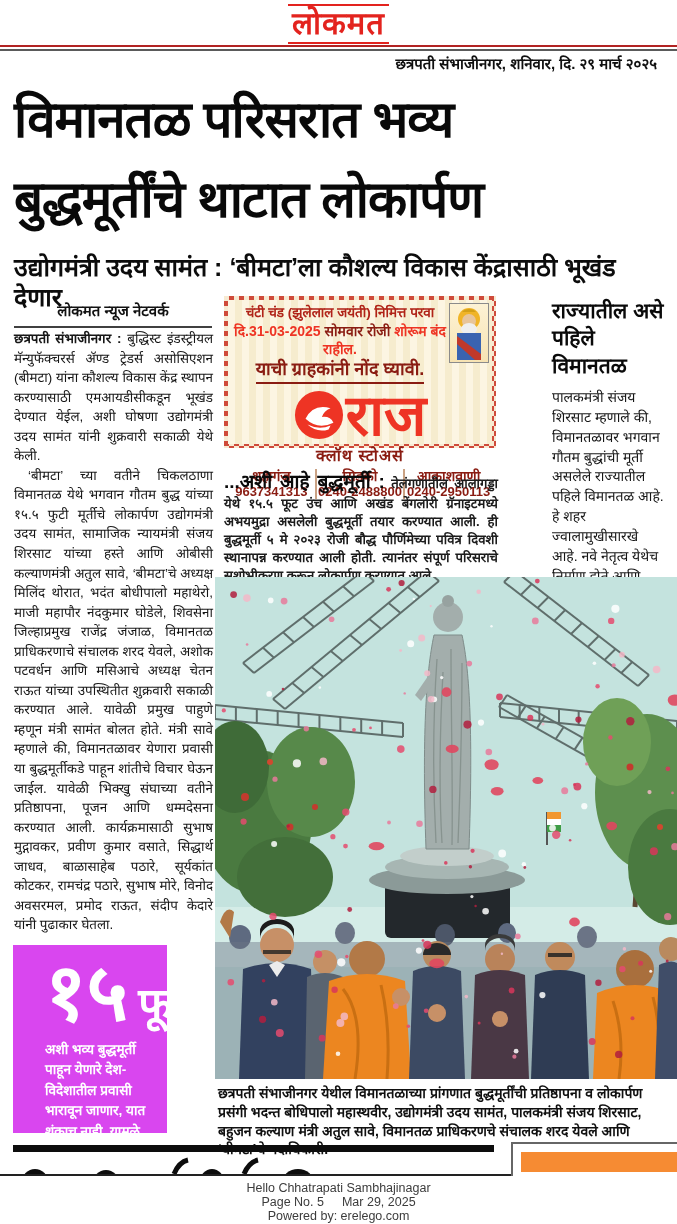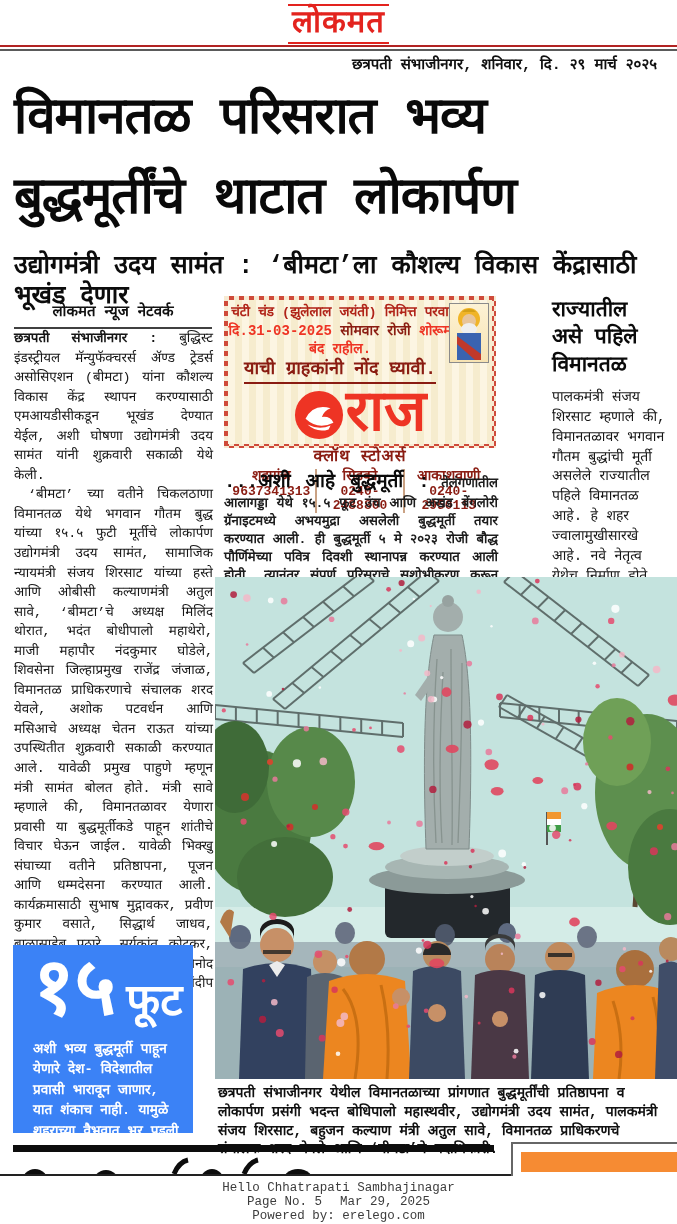--- a/index.html
+++ b/index.html
@@ -1,17 +1,17 @@
 <!DOCTYPE html>
 <html><head>
 <meta charset="utf-8">
 <style>
   html,body{margin:0;padding:0;background:#fff;}
   #page{position:relative;width:677px;height:1224px;background:#fff;overflow:hidden;
-        font-family:Liberation Mono, monospace;color:#111;}
+        font-family:Liberation Sans, sans-serif;color:#111;}
   .abs{position:absolute;}
 
   
   .masthead{top:4px;left:0;width:677px;text-align:center;}
   .masthead .logo{font-size:31px;font-weight:800;color:#e3231e;letter-spacing:1px;
                   border-top:2px solid #e3231e;border-bottom:2px solid #e3231e;padding:0 4px;display:inline-block;line-height:1.15;}
   .rule-red{top:45px;left:0;width:677px;height:2px;background:#b22222;}
   .rule-gray{top:49px;left:0;width:677px;height:2px;background:#5a5a5a;}
   .dateline{top:53px;right:20px;font-size:15px;font-weight:700;color:#101010;}
 
@@ -59,22 +59,22 @@
   
   .binfo{top:469px;left:224px;width:274px;font-size:13.2px;line-height:1.37;text-align:justify;
          font-weight:600;color:#1c1c1c;}
   .binfo .lead{font-size:19px;font-weight:800;color:#0a0a0a;margin-top:20px;}
 
   
   .photo{top:577px;left:215px;width:462px;height:502px;}
   .caption{top:1084px;left:218px;width:452px;font-size:14px;font-weight:700;line-height:1.34;color:#101010;}
 
   
-  .bluebox{top:945px;left:13px;width:180px;height:188px;background:#3b82f6;color:#fff;
-           box-sizing:border-box;padding:10px 12px 0 20px;}
+  .bluebox{top:945px;left:13px;width:154px;height:188px;background:#d946ef;color:#fff;
+           box-sizing:border-box;padding:10px 12px 0 32px;}
   .bluebox .numrow{display:flex;align-items:flex-end;gap:10px;}
   .bluebox .num{font-size:80px;font-weight:800;line-height:0.95;}
   .bluebox .unit{font-size:44px;font-weight:800;line-height:1.25;}
   .bluebox .btext{margin-top:9px;font-size:13.6px;font-weight:700;line-height:1.5;}
 
   
   .blackbar{top:1145px;left:13px;width:481px;height:7px;background:#0d0d0d;}
   .cropstrip{top:1156px;left:14px;width:500px;height:18px;overflow:hidden;}
   .bottomline{top:1174px;left:0;width:511px;height:2px;background:#222;}
   .vline{top:1142px;left:511px;width:2px;height:34px;background:#666;}

